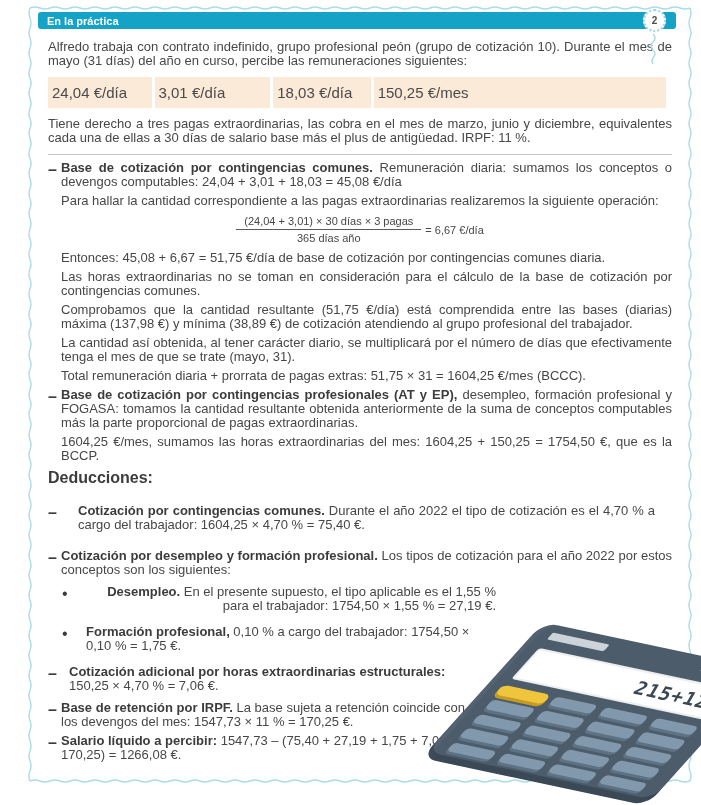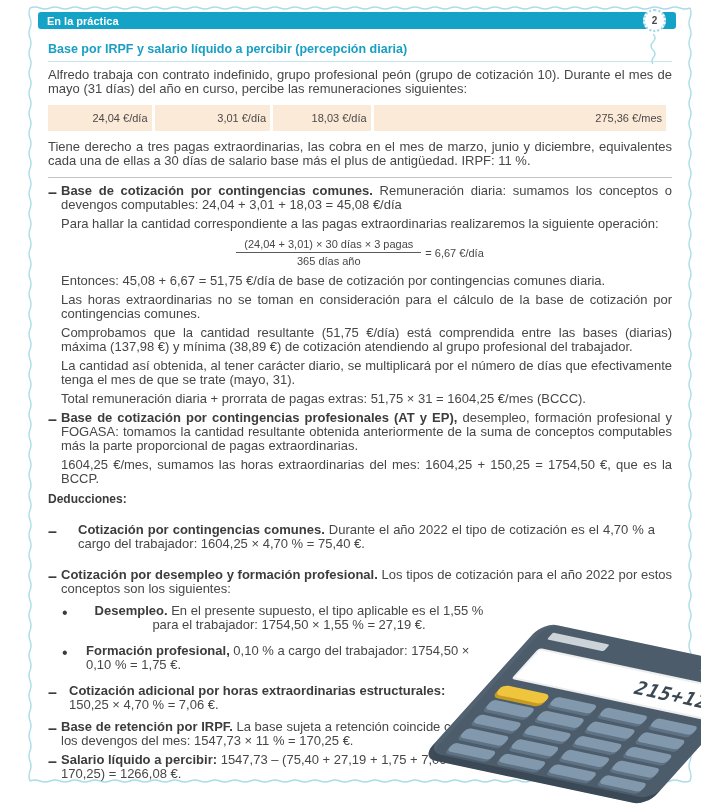--- a/index.html
+++ b/index.html
@@ -27,32 +27,32 @@
     margin:5px 0 0;font-size:12.5px;font-weight:bold;color:#189fc3;
     padding:3px 0 5px;border-bottom:1px solid #c6e6ef;
   }
   p{margin:6px 0;font-size:13px;line-height:14px;text-align:justify;}
   .rem-table{width:100%;border-collapse:separate;border-spacing:3px;margin:3px -3px;}
   .rem-table th{
     background:#f3c6a2;color:#3c3c3c;font-size:11px;font-weight:bold;
     text-align:center;padding:6px 4px;
   }
   .rem-table td{
-    background:#fcead9;color:#4a4a4a;font-size:11px;
-    text-align:right;padding:7px 4px;
+    background:#fcead9;color:#4a4a4a;font-size:15px;
+    text-align:left;padding:7px 4px;
   }
   .col1{width:17%}.col2{width:19%}.col3{width:16%}.col4{width:48%}
   .sep{border:none;border-top:1px solid #c4c4c4;margin:9px 0 6px;}
   .li{position:relative;padding-left:13px;margin:5px 0;}
   .li .bullet{position:absolute;left:0;top:0;font-weight:bold;color:#3c3c3c;}
   .ind{padding-left:13px;margin:5px 0;}
   .sub{position:relative;padding-left:26px;margin:5px 0;}
   .sub .bullet{position:absolute;left:14px;top:0;color:#3c3c3c;}
   b{color:#3c3c3c;}
-  .heading{font-weight:bold;color:#3c3c3c;margin:6px 0 4px;font-size:12px;}
+  .heading{font-weight:bold;color:#3c3c3c;margin:6px 0 4px;font-size:16px;}
   .formula{display:flex;justify-content:center;align-items:center;gap:4px;margin:7px 0;font-size:11px;}
   .frac{text-align:center;}
   .frac .num{padding:0 8px 2px;border-bottom:1px solid #5a5a5a;margin-bottom:2px;}
   .narrow{max-width:412px;}
   .narrow2{max-width:430px;}
   
   .calc{
     position:absolute;left:480px;top:635px;width:230px;height:158px;
     transform:rotate(12deg) skewX(-30deg);z-index:4;
   }
@@ -92,37 +92,36 @@
       <span>En la práctica</span>
     </div>
     <div class="badge">
       <span>2</span>
     </div>
     <svg class="badge-thread" width="8" height="30">
       <path d="M4,0 q4,4 0,8 q-4,4 0,8 q4,4 0,8 q-2,3 0,6" fill="none" stroke="#abdce8" stroke-width="1.4"></path>
     </svg>
 
     <div class="content">
-      <h1 class="title">Base por IRPF y salario líquido a percibir (percepción diaria)</h1>
 
       <p>Alfredo trabaja con contrato indefinido, grupo profesional peón (grupo de cotización 10). Durante el mes de mayo (31 días) del año en curso, percibe las remuneraciones siguientes:</p>
 
       <table class="rem-table">
         <colgroup>
             <col class="col1">
             <col class="col2">
             <col class="col3">
             <col class="col4">
           </colgroup>
         <tbody>
         <tr>
           <td>24,04 €/día</td>
           <td>3,01 €/día</td>
           <td>18,03 €/día</td>
-          <td>275,36 €/mes</td>
+          <td>150,25 €/mes</td>
         </tr>
       </tbody>
         </table>
 
       <p>Tiene derecho a tres pagas extraordinarias, las cobra en el mes de marzo, junio y diciembre, equivalentes cada una de ellas a 30 días de salario base más el plus de antigüedad. IRPF: 11 %.</p>
 
       <hr class="sep">
 
       <div class="li">
         <span class="bullet">–</span>
@@ -158,21 +157,21 @@
         <p style="margin:17px"><b>Cotización por contingencias comunes.</b><span> Durante el año 2022 el tipo de cotización es el 4,70 % a cargo del trabajador: 1604,25 × 4,70 % = 75,40 €.</span></p>
       </div>
 
       <div class="li">
         <span class="bullet">–</span>
         <p style="margin:0"><b>Cotización por desempleo y formación profesional.</b><span> Los tipos de cotización para el año 2022 por estos conceptos son los siguientes:</span></p>
       </div>
 
       <div class="sub narrow2">
         <span class="bullet">•</span>
-        <p style="margin:8px;text-align:center"><b>Desempleo.</b><span> En el presente supuesto, el tipo aplicable es el 1,55 % para el trabajador: 1754,50 × 1,55 % = 27,19 €.</span></p>
+        <p style="margin:8px;text-align:right"><b>Desempleo.</b><span> En el presente supuesto, el tipo aplicable es el 1,55 % para el trabajador: 1754,50 × 1,55 % = 27,19 €.</span></p>
       </div>
 
       <div class="sub narrow2">
         <span class="bullet">•</span>
         <p style="margin:12px;text-align:left"><b>Formación profesional,</b><span> 0,10 % a cargo del trabajador: 1754,50 × 0,10 % = 1,75 €.</span></p>
       </div>
 
       <div class="li narrow">
         <span class="bullet">–</span>
         <p style="margin:8px;text-align:left"><b>Cotización adicional por horas extraordinarias estructurales:</b><span> 150,25 × 4,70 % = 7,06 €.</span></p>

